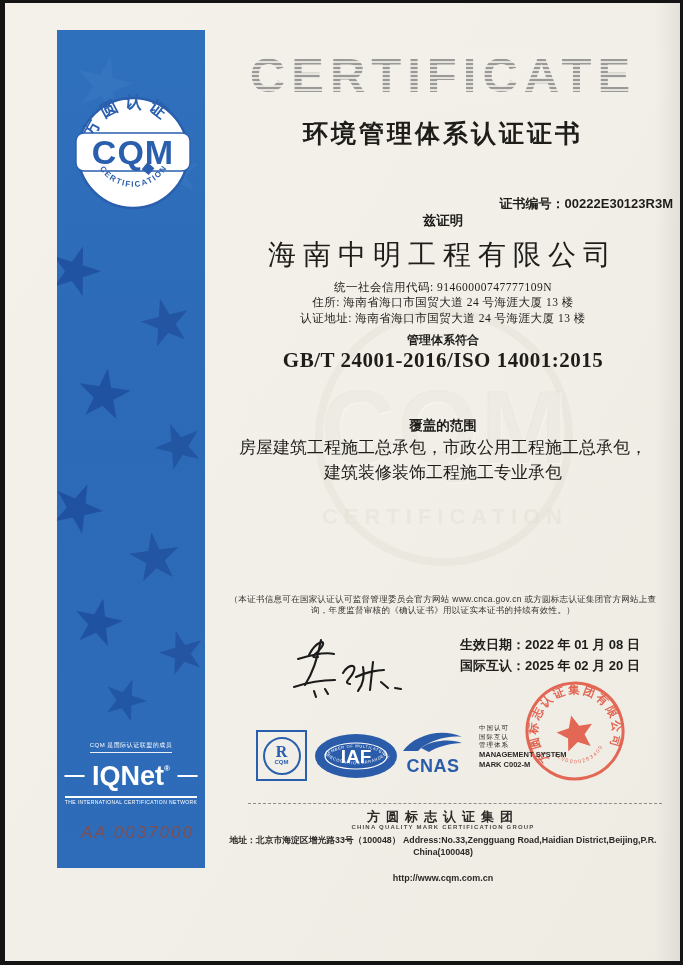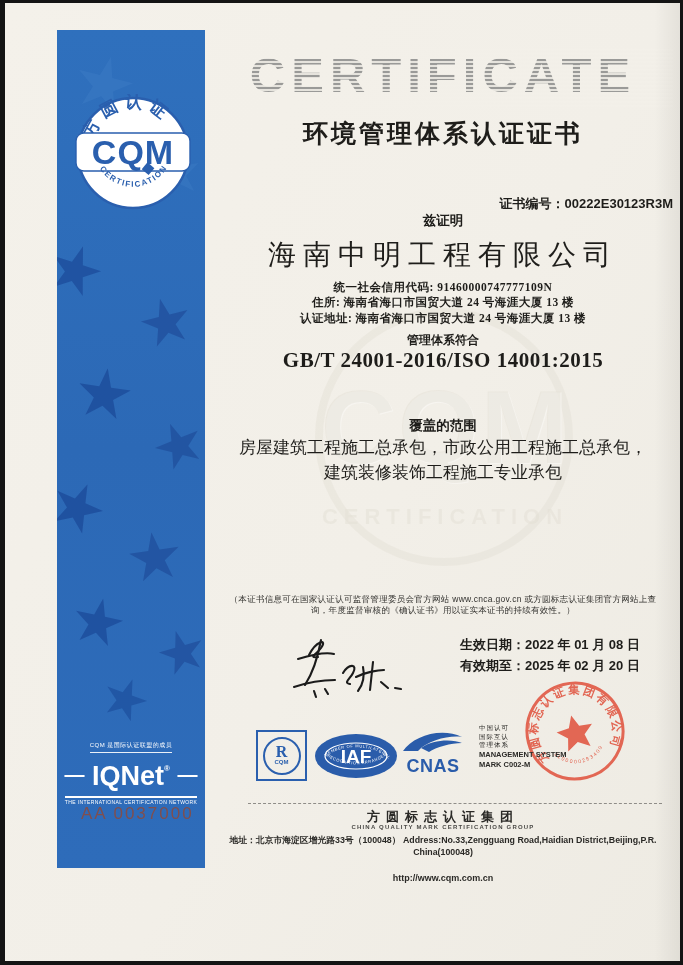--- a/index.html
+++ b/index.html
@@ -20,35 +20,35 @@
   #cqm-logo{position:absolute;left:17px;top:64px;width:118px;height:118px;}
   
   #iqnet{position:absolute;left:6px;top:703px;width:136px;text-align:center;color:#fff;}
   #iqnet .member{font-size:6px;letter-spacing:0.5px;border-bottom:1px solid rgba(255,255,255,0.9);
         display:inline-block;padding-bottom:2px;margin-bottom:2px;white-space:nowrap;}
   #iqnet .name-row{font-weight:bold;font-size:27px;line-height:28px;letter-spacing:0px;white-space:nowrap;}
   #iqnet .dash{font-weight:bold;font-size:20px;vertical-align:4px;}
   #iqnet .reg{font-size:8px;vertical-align:14px;}
   #iqnet .tagline{font-size:5px;letter-spacing:0.4px;border-top:2px solid #fff;display:inline-block;
         padding-top:1px;white-space:nowrap;}
-  #serial{position:absolute;left:24px;top:774px;width:120px;font-size:17px;letter-spacing:2px;
-        color:#8e4a3c;opacity:0.85;white-space:nowrap;}
+  #serial{position:absolute;left:24px;top:793px;width:120px;font-size:17px;letter-spacing:2px;
+        color:#8e4a3c;opacity:0.85;white-space:nowrap;font-style:italic;}
 
   
   .ctr{position:absolute;left:208px;width:460px;text-align:center;color:#1e1d1a;}
   #cert-header{top:44px;font-weight:bold;font-size:49px;letter-spacing:6px;color:#9a9a98;
         font-family:"Liberation Sans",sans-serif;}
   #cert-header-stripes{position:absolute;left:208px;top:44px;width:460px;height:62px;
         background:repeating-linear-gradient(180deg,rgba(243,240,233,0) 0 2px,rgba(243,240,233,0.85) 2px 4px);
         pointer-events:none;}
   #doc-title{top:114px;font-weight:bold;font-size:25px;letter-spacing:3px;}
   #cert-no{top:192px;font-size:13px;font-weight:bold;text-align:right;}
   #certify{top:209px;font-size:13.5px;font-weight:bold;}
   #company{top:233px;font-size:28px;letter-spacing:7px;font-family:"Liberation Serif","DejaVu Serif",serif;}
-  .small-line{font-size:11.5px;letter-spacing:0.5px;font-family:"Liberation Serif","DejaVu Serif",serif;font-weight:bold;}
+  .small-line{font-size:11.5px;letter-spacing:0.5px;font-family:"Liberation Serif","DejaVu Serif",serif;}
   #credit{top:277px;}
   #addr{top:292px;}
   #audit-addr{top:308px;}
   #conform{top:329px;font-size:12px;font-weight:bold;}
   #standard{top:345px;font-size:21px;font-weight:bold;font-family:"Liberation Serif","DejaVu Serif",serif;letter-spacing:0.5px;}
   #scope-label{top:414px;font-size:13.5px;font-weight:bold;}
   #scope1{top:433px;font-size:17px;font-family:"Liberation Serif","DejaVu Serif",serif;}
   #scope2{top:458px;font-size:17px;font-family:"Liberation Serif","DejaVu Serif",serif;}
   #fineprint{top:591px;font-size:8.5px;line-height:11px;color:#33322f;letter-spacing:0.3px;}
 
@@ -174,21 +174,21 @@
         <path d="M80,36 C82,44 80,54 75,60"></path>
         <path d="M73,46 C83,41 95,39 101,39"></path>
         <path d="M90,31 l-3,28"></path>
         <path d="M98,51 l7,6"></path>
         <path d="M112,57 l6,1"></path>
       </g>
     </svg>
 
     <div id="dates">
       <div><span>生效日期：</span><span>2022 年 01 月 08 日</span></div>
-      <div><span>有效期至：</span><span>2025 年 02 月 20 日</span></div>
+      <div><span>国际互认：</span><span>2025 年 02 月 20 日</span></div>
     </div>
 
     <svg id="stamp" width="104" height="104" viewBox="0 0 104 104">
       <defs>
         <path id="ringPath" d="M 20,73 A 38,38 0 1 1 84,73"></path>
         <path id="numPath" d="M 24,66 A 30.5,30.5 0 0 0 80,66"></path>
       </defs>
       <circle cx="52" cy="52" r="48" fill="none" stroke="#e04a35" stroke-width="3"></circle>
       <text font-size="11.5" font-weight="bold" fill="#df4833" letter-spacing="2.4">
         <textPath href="#ringPath">方圆标志认证集团有限公司</textPath>

